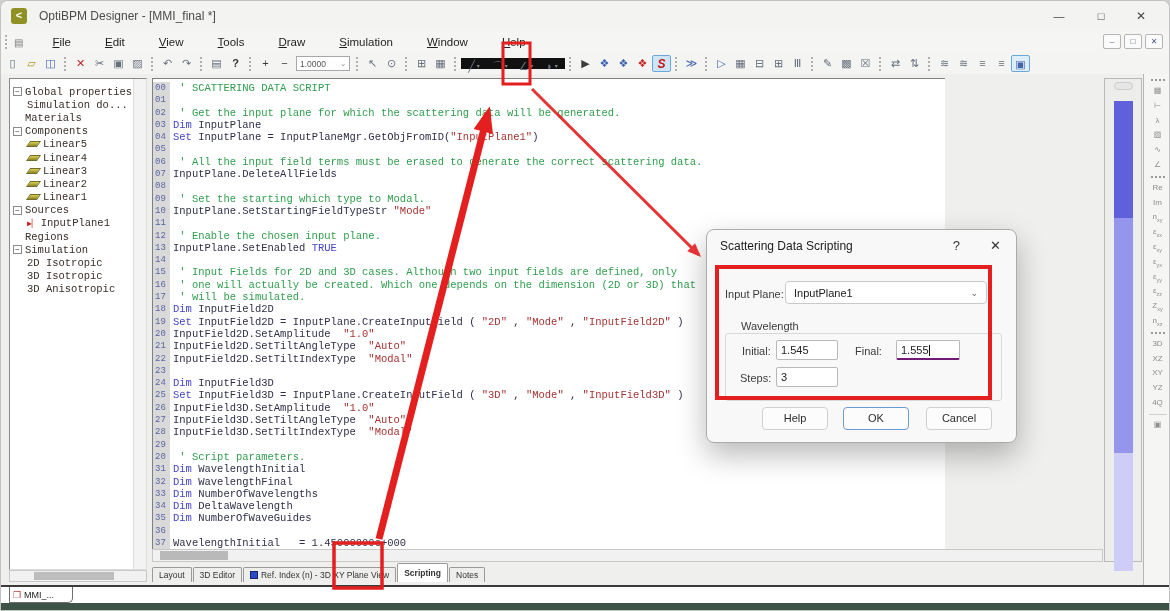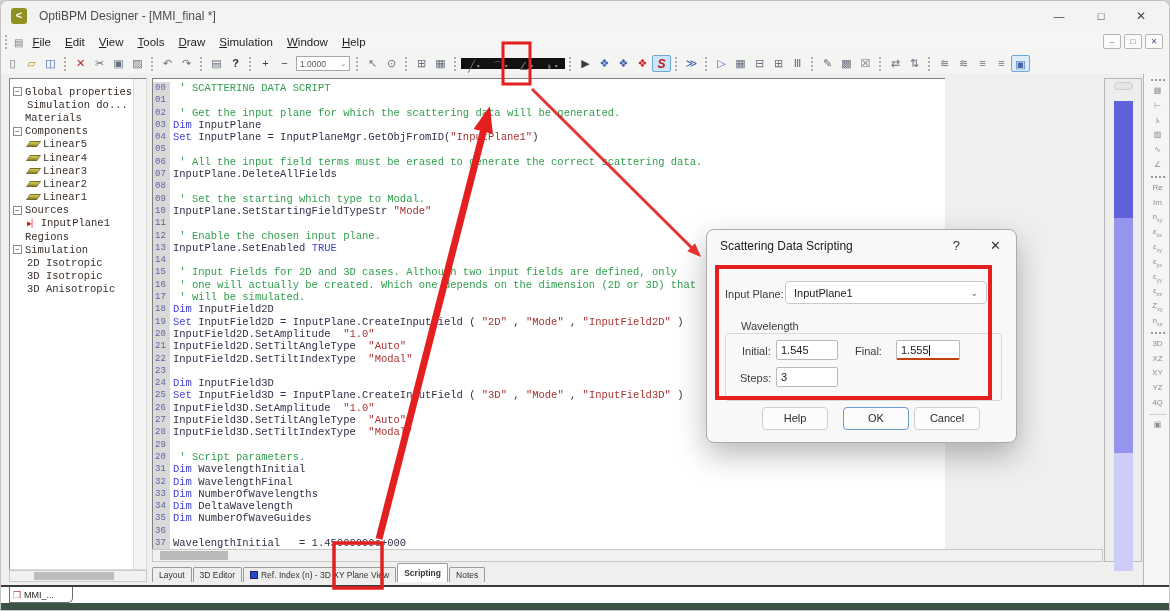--- a/index.html
+++ b/index.html
@@ -10,21 +10,21 @@
   #titlebar{position:absolute;left:0;top:0;width:100%;height:30px;background:#f3f3f1;display:flex;align-items:center;}
   #appicon{width:16px;height:16px;margin-left:10px;background:#8f9222;border-radius:3px;color:#fff;
            font-weight:bold;font-size:11px;line-height:15px;text-align:center;}
   #apptitle{margin-left:12px;font-size:12px;color:#4c4c4c;}
   .wbtn{position:absolute;top:0;height:30px;width:40px;text-align:center;line-height:30px;color:#454545;font-size:11px;}
   #btn-min{right:90px}#btn-max{right:48px}#btn-close{right:8px;font-size:12px}
   
   #menubar{position:absolute;left:0;top:30px;width:100%;height:22px;background:#f5f5f3;display:flex;align-items:center;font-size:11.5px;color:#1f1f1f;}
   .vgrip{width:4px;height:14px;border-left:2px dotted #b0b0b0;margin:0 3px 0 4px;}
   #mdi-doc-icon{font-size:10px;color:#7d7d7d;margin:0 2px;}
-  .menu-item{padding:2px 7px;}
+  .menu-item{padding:2px 7px;margin-left:20px;}
   .menu-item u{text-decoration:underline;}
   #mdi-btns{position:absolute;right:6px;top:3px;display:flex;gap:3px;}
   .mdibtn{width:18px;height:15px;border:1px solid #b5b5b5;background:#fbfbfb;border-radius:2px;
           font-size:8px;line-height:13px;text-align:center;color:#4a5a80;}
   
   #toolbar{position:absolute;left:0;top:52px;width:100%;height:21px;background:#f4f4f2;display:flex;align-items:center;padding-left:2px;}
   .tbi{width:19px;height:17px;line-height:16px;text-align:center;font-size:11px;color:#66707e;flex:none;}
   .tbi.red{color:#c42222}.tbi.blue{color:#3a5fae}.tbi.dark{color:#3c3c3c}.tbi.gold{color:#b8972e}.tbi.bold{font-weight:bold;color:#333}
   .tbi.caret{width:26px}
   .tbi .crt{font-size:6px;color:#888;vertical-align:2px;}
@@ -95,29 +95,29 @@
   #dlg-combo{position:absolute;left:78px;top:51px;width:202px;height:23px;background:#fff;border:1px solid #c9c9c9;border-radius:4px;
              display:flex;align-items:center;padding:0 8px;color:#222;}
   #dlg-combo .chev{margin-left:auto;color:#666;font-size:9px;}
   #dlg-group{position:absolute;left:18px;top:103px;width:277px;height:68px;border:1px solid #d8d8d8;border-radius:3px;}
   #dlg-group-label{position:absolute;left:30px;top:90px;background:#f8f8f8;padding:0 4px;}
   .dfield{position:absolute;height:20px;background:#fff;border:1px solid #b9b9b9;border-radius:2px;font-size:11px;color:#222;
           padding:2px 4px;line-height:15px;}
   #dlg-initial-label{position:absolute;left:35px;top:115px;}
   #dlg-initial{left:69px;top:110px;width:62px;}
   #dlg-final-label{position:absolute;left:148px;top:115px;}
-  #dlg-final{left:189px;top:110px;width:64px;border-bottom:2px solid #c2410c;}
+  #dlg-final{left:189px;top:110px;width:64px;border-bottom:2px solid #701a75;}
   .caret{display:inline-block;width:1px;height:11px;background:#111;vertical-align:-2px;}
   #dlg-steps-label{position:absolute;left:33px;top:142px;}
   #dlg-steps{left:69px;top:137px;width:62px;}
   .dbtn{position:absolute;top:177px;width:66px;height:23px;background:#fcfcfc;border:1px solid #cfcfcf;border-radius:4px;
         text-align:center;line-height:21px;color:#2c2c2c;}
   #dlg-help-btn{left:55px;}
   #dlg-ok-btn{left:136px;border-color:#6b9bd2;}
-  #dlg-cancel-btn{left:207px;}
+  #dlg-cancel-btn{left:219px;}
   
   #annot{position:absolute;left:0;top:0;width:1170px;height:611px;z-index:50;pointer-events:none;}
 </style>
 </head>
 <body>
 
 <div id="win">
 
   <div id="titlebar">
     <div id="appicon">&lt;</div>

